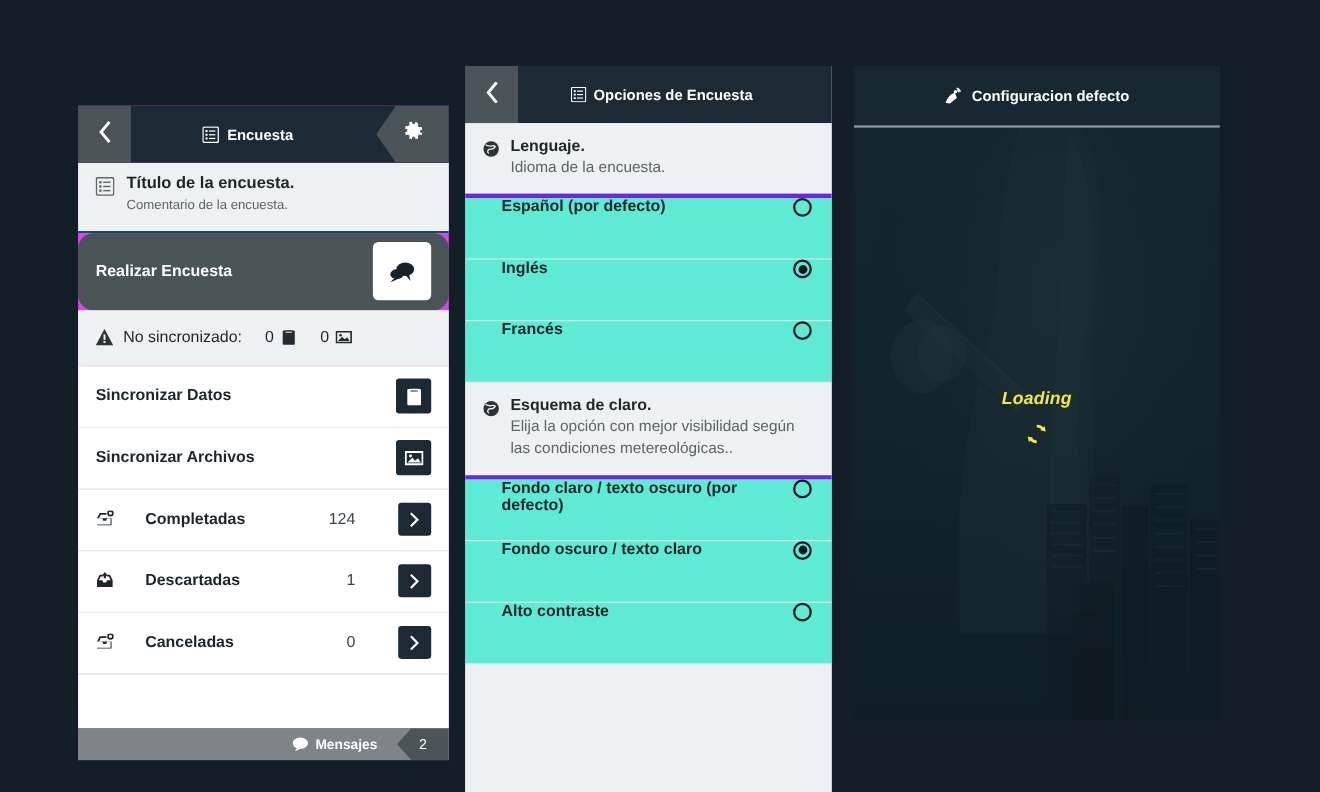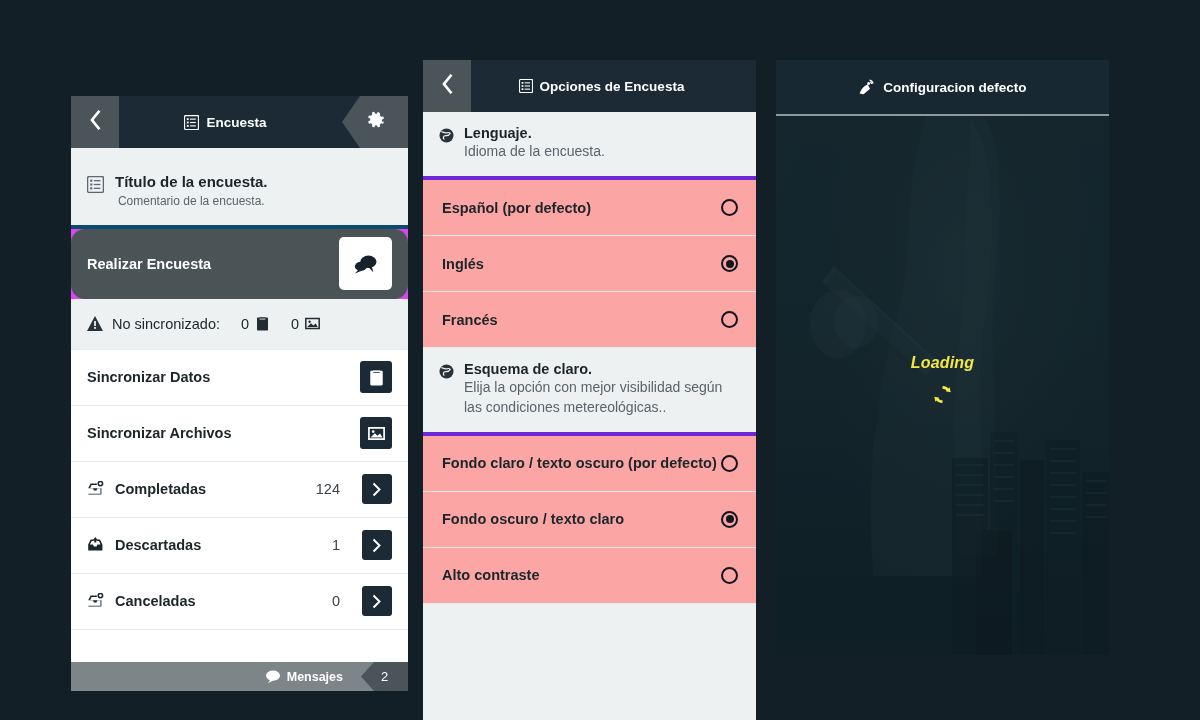--- a/index.html
+++ b/index.html
@@ -35,23 +35,23 @@
   }
   .gear-btn {
     width: 66px; height: 52px; background: #4a5459;
     display: flex; align-items: center; justify-content: center;
     cursor: pointer;
     clip-path: polygon(18px 0, 100% 0, 100% 100%, 18px 100%, 0 50%);
   }
   .gear-btn svg { width: 19px; height: 19px; fill: #ffffff; }
 
   .p1-titlecard {
-    background: #eef1f2; padding: 25px 16px 16px 16px;
+    background: #eef1f2; padding: 10px 16px 16px 16px;
     display: flex; gap: 11px; align-items: flex-start;
-    flex: 0 0 auto; border-bottom: 4px solid #0c4a6e; text-align: center;
+    flex: 0 0 auto; border-bottom: 2px solid #0c4a6e;
   }
   .p1-titlecard .ic { margin-top: 3px; }
   .p1-titlecard .ic svg { width: 17px; height: 17px; fill: #5d676d; }
   .surv-title { font-size: 15px; font-weight: bold; color: #1c2529; line-height: 1.25; }
   .surv-sub { font-size: 12px; color: #5a646a; line-height: 1.35; margin-top: 1px; }
 
   .p1-action {
     background: #4a5356; flex: 0 0 70px;
     display: flex; align-items: center; justify-content: space-between;
     padding: 0 16px; cursor: pointer; border-radius: 14px;
@@ -84,21 +84,21 @@
   }
   .dark-sq svg { width: 17px; height: 17px; fill: #ffffff; }
 
   .section-head {
     flex: 0 0 44px; display: flex; align-items: center; gap: 10px;
     padding: 0 16px; background: #eef1f2; border-bottom: 1px solid #e2e6e8;
   }
   .section-head svg { width: 16px; height: 15px; fill: #2a3338; display:block; }
   .section-head-label { font-size: 14.5px; color: #1c2529; }
 
-  .stat-row { flex: 0 0 56px; gap: 11px; }
+  .stat-row { flex: 0 0 56px; gap: 28px; }
   .stat-row .ico svg { width: 17px; height: 16px; fill: #1c2529; display:block; }
   .stat-label { font-size: 14.5px; color: #1c2529; font-weight: bold; flex: 1; }
   .stat-count { font-size: 14.5px; color: #3a444a; margin-right: 11px; }
   .chev-sq {
     width: 30px; height: 30px; background: #1b2a35; border-radius: 3px;
     display: flex; align-items: center; justify-content: center;
   }
   .chev-sq svg { width: 11px; height: 15px; fill: #ffffff; }
 
   .p1-filler { flex: 1; background: #ffffff; }
@@ -138,23 +138,23 @@
     background: #eef1f2; padding: 13px 16px 15px 16px;
     display: flex; gap: 10px; align-items: flex-start;
     border-bottom: 4px solid #6d28d9;
   }
   .grp-head .gic { margin-top: 3px; }
   .grp-head .gic svg { width: 15px; height: 15px; fill: #2a3338; display:block; }
   .grp-title { font-size: 14.5px; font-weight: bold; color: #1c2529; }
   .grp-sub { font-size: 14px; color: #5a646a; line-height: 1.38; margin-top: 1px; }
 
   .opt-row {
-    flex: 0 0 56px; display: flex; align-items: center;
-    justify-content: space-between; padding: 0 18px 0 19px;
-    background: #fca5a5; border-bottom: 1px solid #e6eaec;
+    flex: 0 0 56px; display: flex; 
+    justify-content: space-between; padding: 0 18px 0 33px;
+    background: #5eead4; border-bottom: 1px solid #e6eaec;
     cursor: pointer;
   }
   .opt-label { font-size: 14.5px; color: #1c2529; font-weight: bold; }
   .radio { width: 17px; height: 17px; border-radius: 50%; border: 2.2px solid #11181d; position: relative; }
   .radio.on::after {
     content: ""; position: absolute; left: 50%; top: 50%;
     width: 8px; height: 8px; background: #11181d; border-radius: 50%;
     transform: translate(-50%, -50%);
   }
   .p2-filler { flex: 1; background: #eef1f2; }

